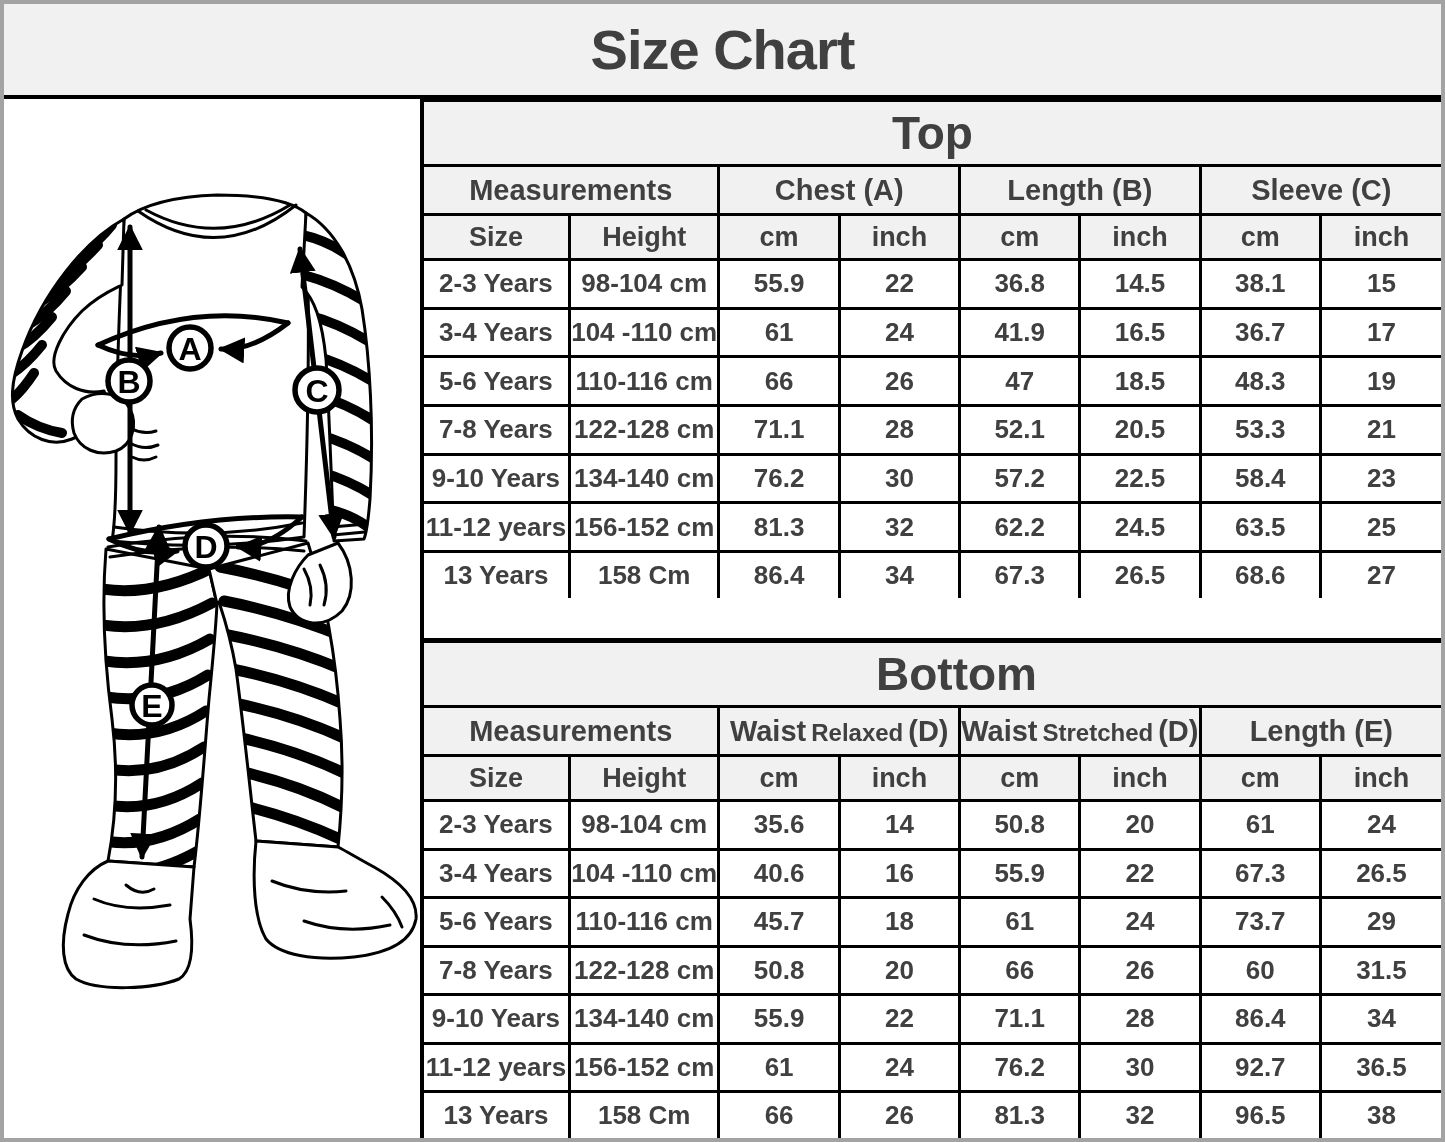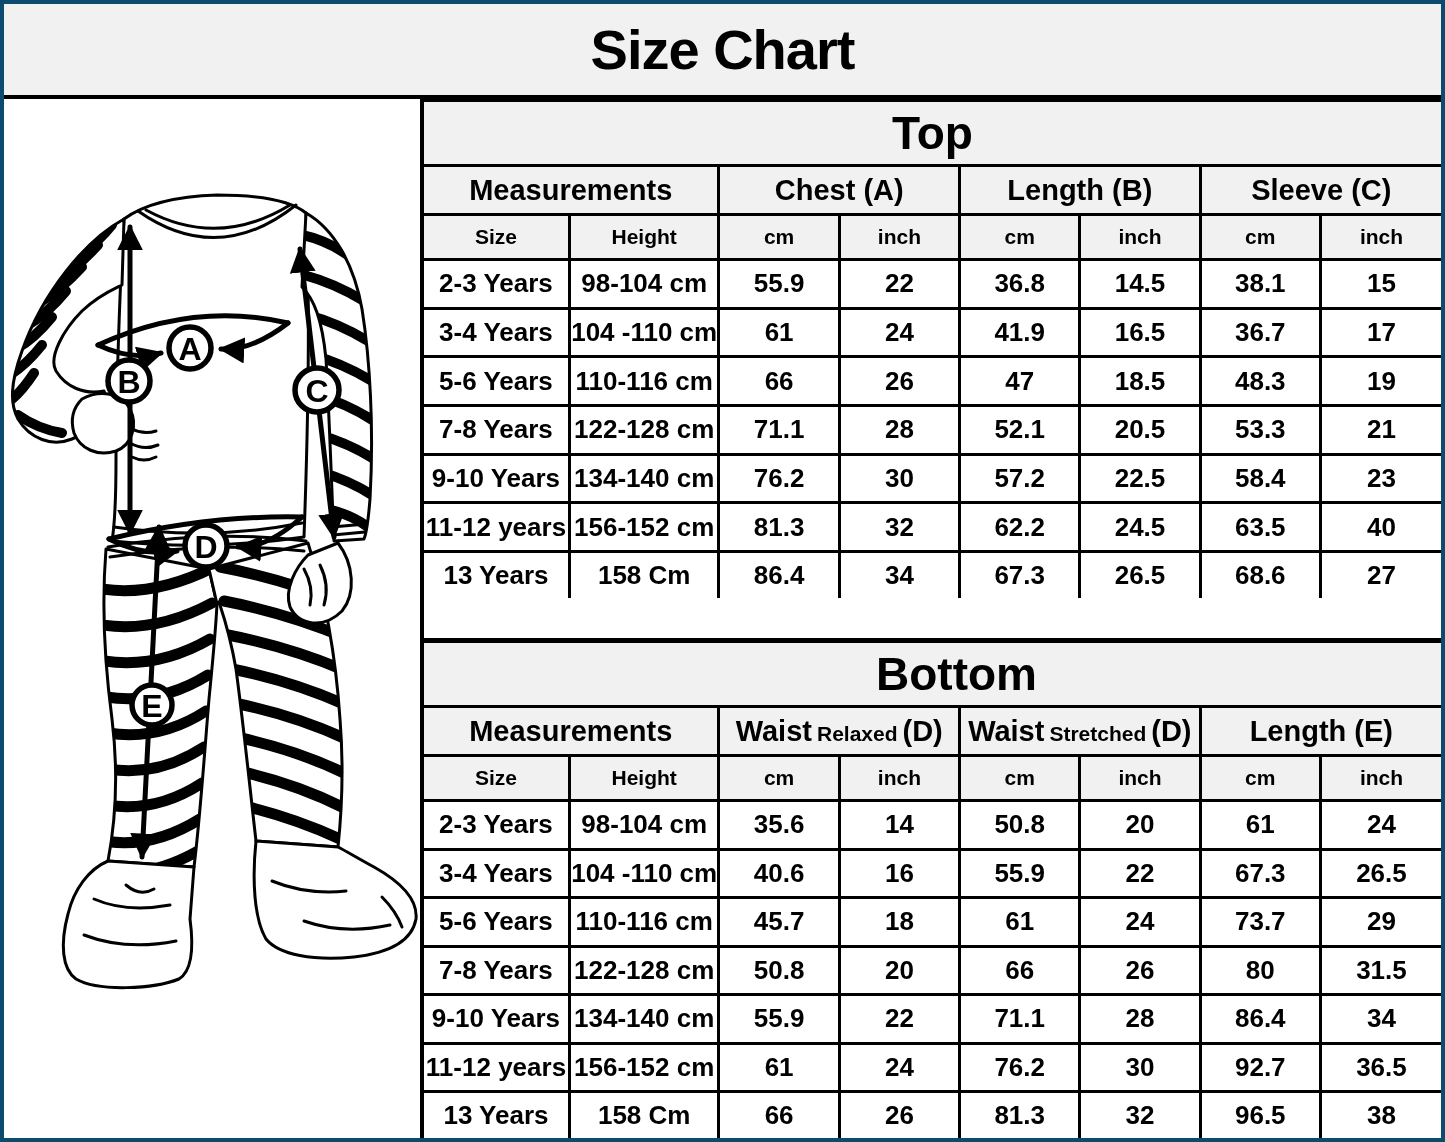--- a/index.html
+++ b/index.html
@@ -1,39 +1,39 @@
 <!DOCTYPE html>
 <html><head>
 <meta charset="utf-8">
 <style>
   html,body{margin:0;padding:0;background:#fff;}
   .frame{
-    width:1445px;height:1142px;box-sizing:border-box;border:4px solid #0c4a6e;
-    background:#fff;font-family:"Liberation Sans",sans-serif;color:#000000;
+    width:1445px;height:1142px;box-sizing:border-box;border:4px solid #a3a3a3;
+    background:#fff;font-family:"Liberation Sans",sans-serif;color:#404040;
     display:flex;flex-direction:column;overflow:hidden;
   }
   .title-bar{
     flex:0 0 auto;height:91px;background:#f1f1f1;border-bottom:4px solid #000;
     display:flex;align-items:center;justify-content:center;
     font-size:56px;font-weight:bold;letter-spacing:-1px;
   }
   .content{flex:1;display:flex;min-height:0;}
   .figure-panel{flex:0 0 auto;width:416px;border-right:4px solid #000;background:#fff;}
   .figure-panel svg{display:block;width:416px;height:991px;}
   .tables{flex:1;display:flex;flex-direction:column;min-width:0;gap:40px;}
   table.size-table{width:100%;border-collapse:collapse;table-layout:fixed;flex:1;}
   table.size-table td{
     border:3px solid #000;text-align:center;vertical-align:middle;
     font-weight:bold;padding:0;overflow:hidden;white-space:nowrap;
   }
   td.banner-cell{background:#f1f1f1;font-size:46px;height:62px;border-bottom:5px solid #000;border-left:0;border-right:0;border-top:0;}
   table.tbl-second td.banner-cell{border-top:5px solid #000;padding-left:48px;}
   td.group-cell{background:#f1f1f1;font-size:29px;height:46px;border-bottom:5px solid #000;}
-  td.group-cell .small{font-size:21px;margin:0 5px;}
-  td.sub-cell{background:#f1f1f1;font-size:21px;height:42px;border-bottom:5px solid #000;}
+  td.group-cell .small{font-size:24px;margin:0 5px;}
+  td.sub-cell{background:#f1f1f1;font-size:27px;height:42px;border-bottom:5px solid #000;}
   td.data-cell{background:#fff;font-size:26px;}
   td.gsep{border-left:5px solid #000;}
   table.size-table td:first-child{border-left:0;}
   table.size-table td:last-child{border-right:0;}
   table.size-table tr:last-child td{border-bottom:0;}
   .footer-bar{
     flex:0 0 auto;height:44px;background:#f1f1f1;border-top:4px solid #000;
     display:flex;align-items:center;justify-content:center;
     font-size:27px;font-weight:bold;
   }
@@ -252,21 +252,21 @@
               <td class="data-cell">23</td>
             </tr>
             <tr>
               <td class="data-cell">11-12 years</td>
               <td class="data-cell">156-152 cm</td>
               <td class="data-cell gsep">81.3</td>
               <td class="data-cell">32</td>
               <td class="data-cell gsep">62.2</td>
               <td class="data-cell">24.5</td>
               <td class="data-cell gsep">63.5</td>
-              <td class="data-cell">40</td>
+              <td class="data-cell">25</td>
             </tr>
             <tr>
               <td class="data-cell">13 Years</td>
               <td class="data-cell">158 Cm</td>
               <td class="data-cell gsep">86.4</td>
               <td class="data-cell">34</td>
               <td class="data-cell gsep">67.3</td>
               <td class="data-cell">26.5</td>
               <td class="data-cell gsep">68.6</td>
               <td class="data-cell">27</td>
@@ -334,21 +334,21 @@
               <td class="data-cell gsep">73.7</td>
               <td class="data-cell">29</td>
             </tr>
             <tr>
               <td class="data-cell">7-8 Years</td>
               <td class="data-cell">122-128 cm</td>
               <td class="data-cell gsep">50.8</td>
               <td class="data-cell">20</td>
               <td class="data-cell gsep">66</td>
               <td class="data-cell">26</td>
-              <td class="data-cell gsep">80</td>
+              <td class="data-cell gsep">60</td>
               <td class="data-cell">31.5</td>
             </tr>
             <tr>
               <td class="data-cell">9-10 Years</td>
               <td class="data-cell">134-140 cm</td>
               <td class="data-cell gsep">55.9</td>
               <td class="data-cell">22</td>
               <td class="data-cell gsep">71.1</td>
               <td class="data-cell">28</td>
               <td class="data-cell gsep">86.4</td>

